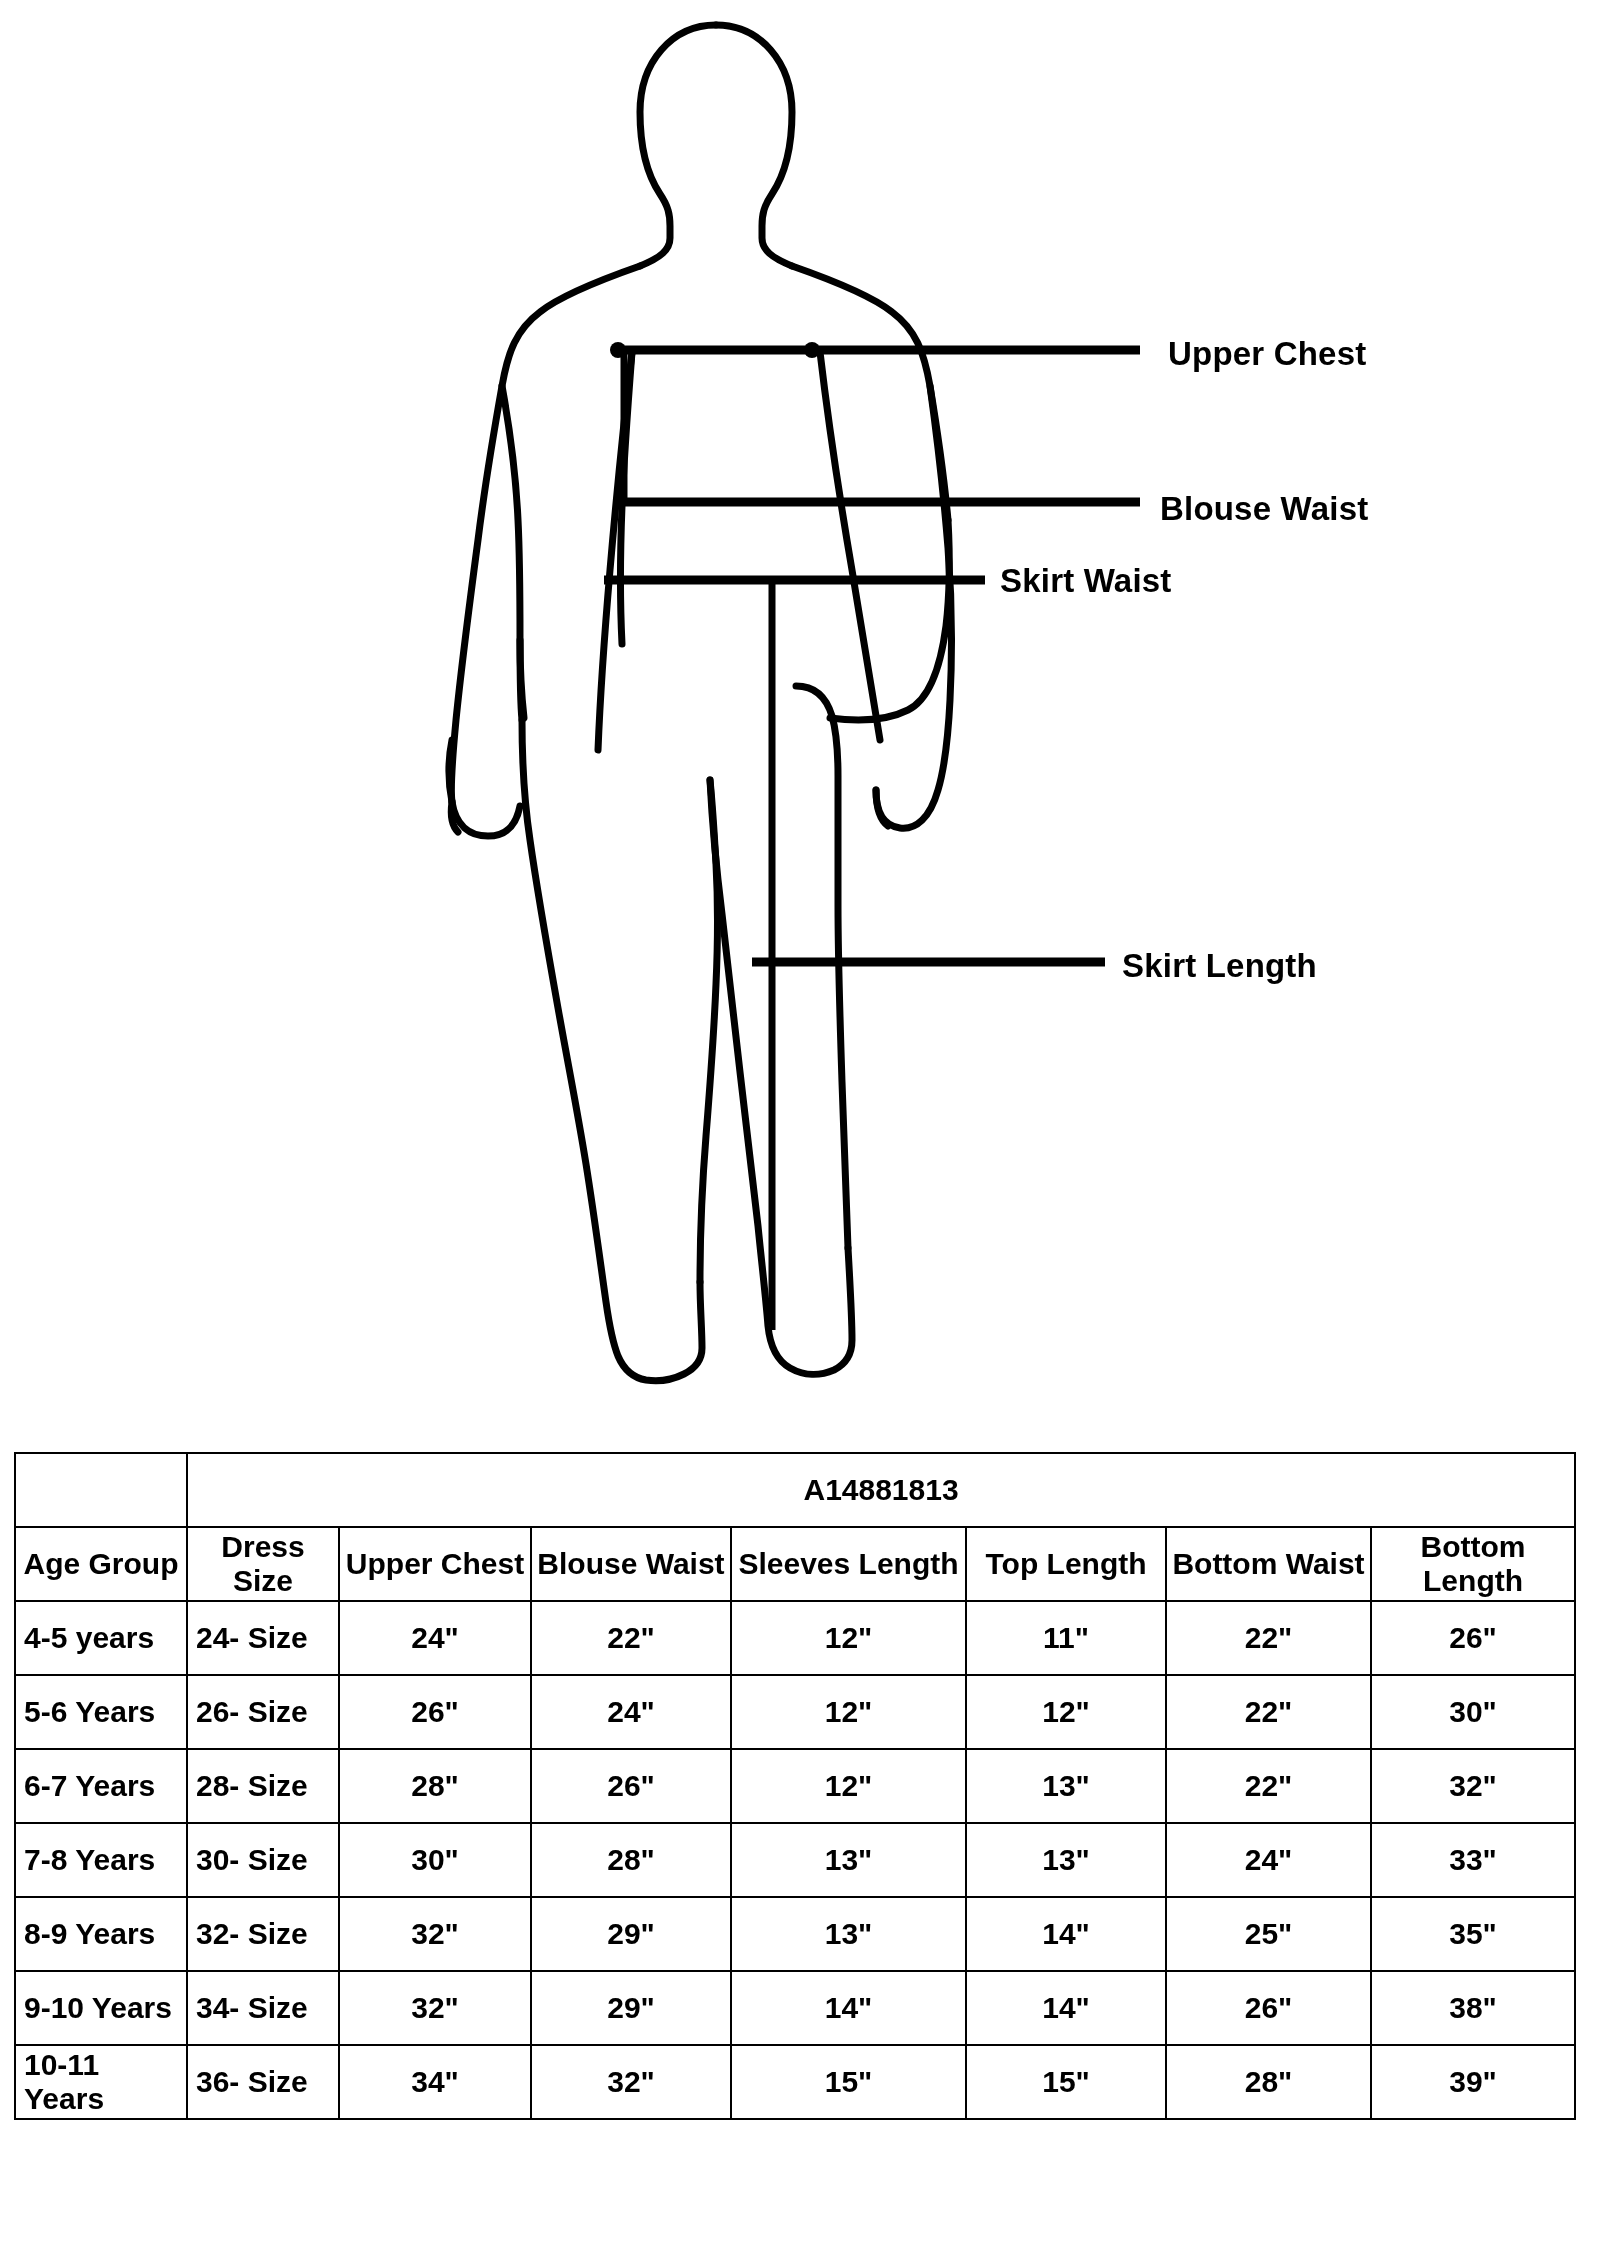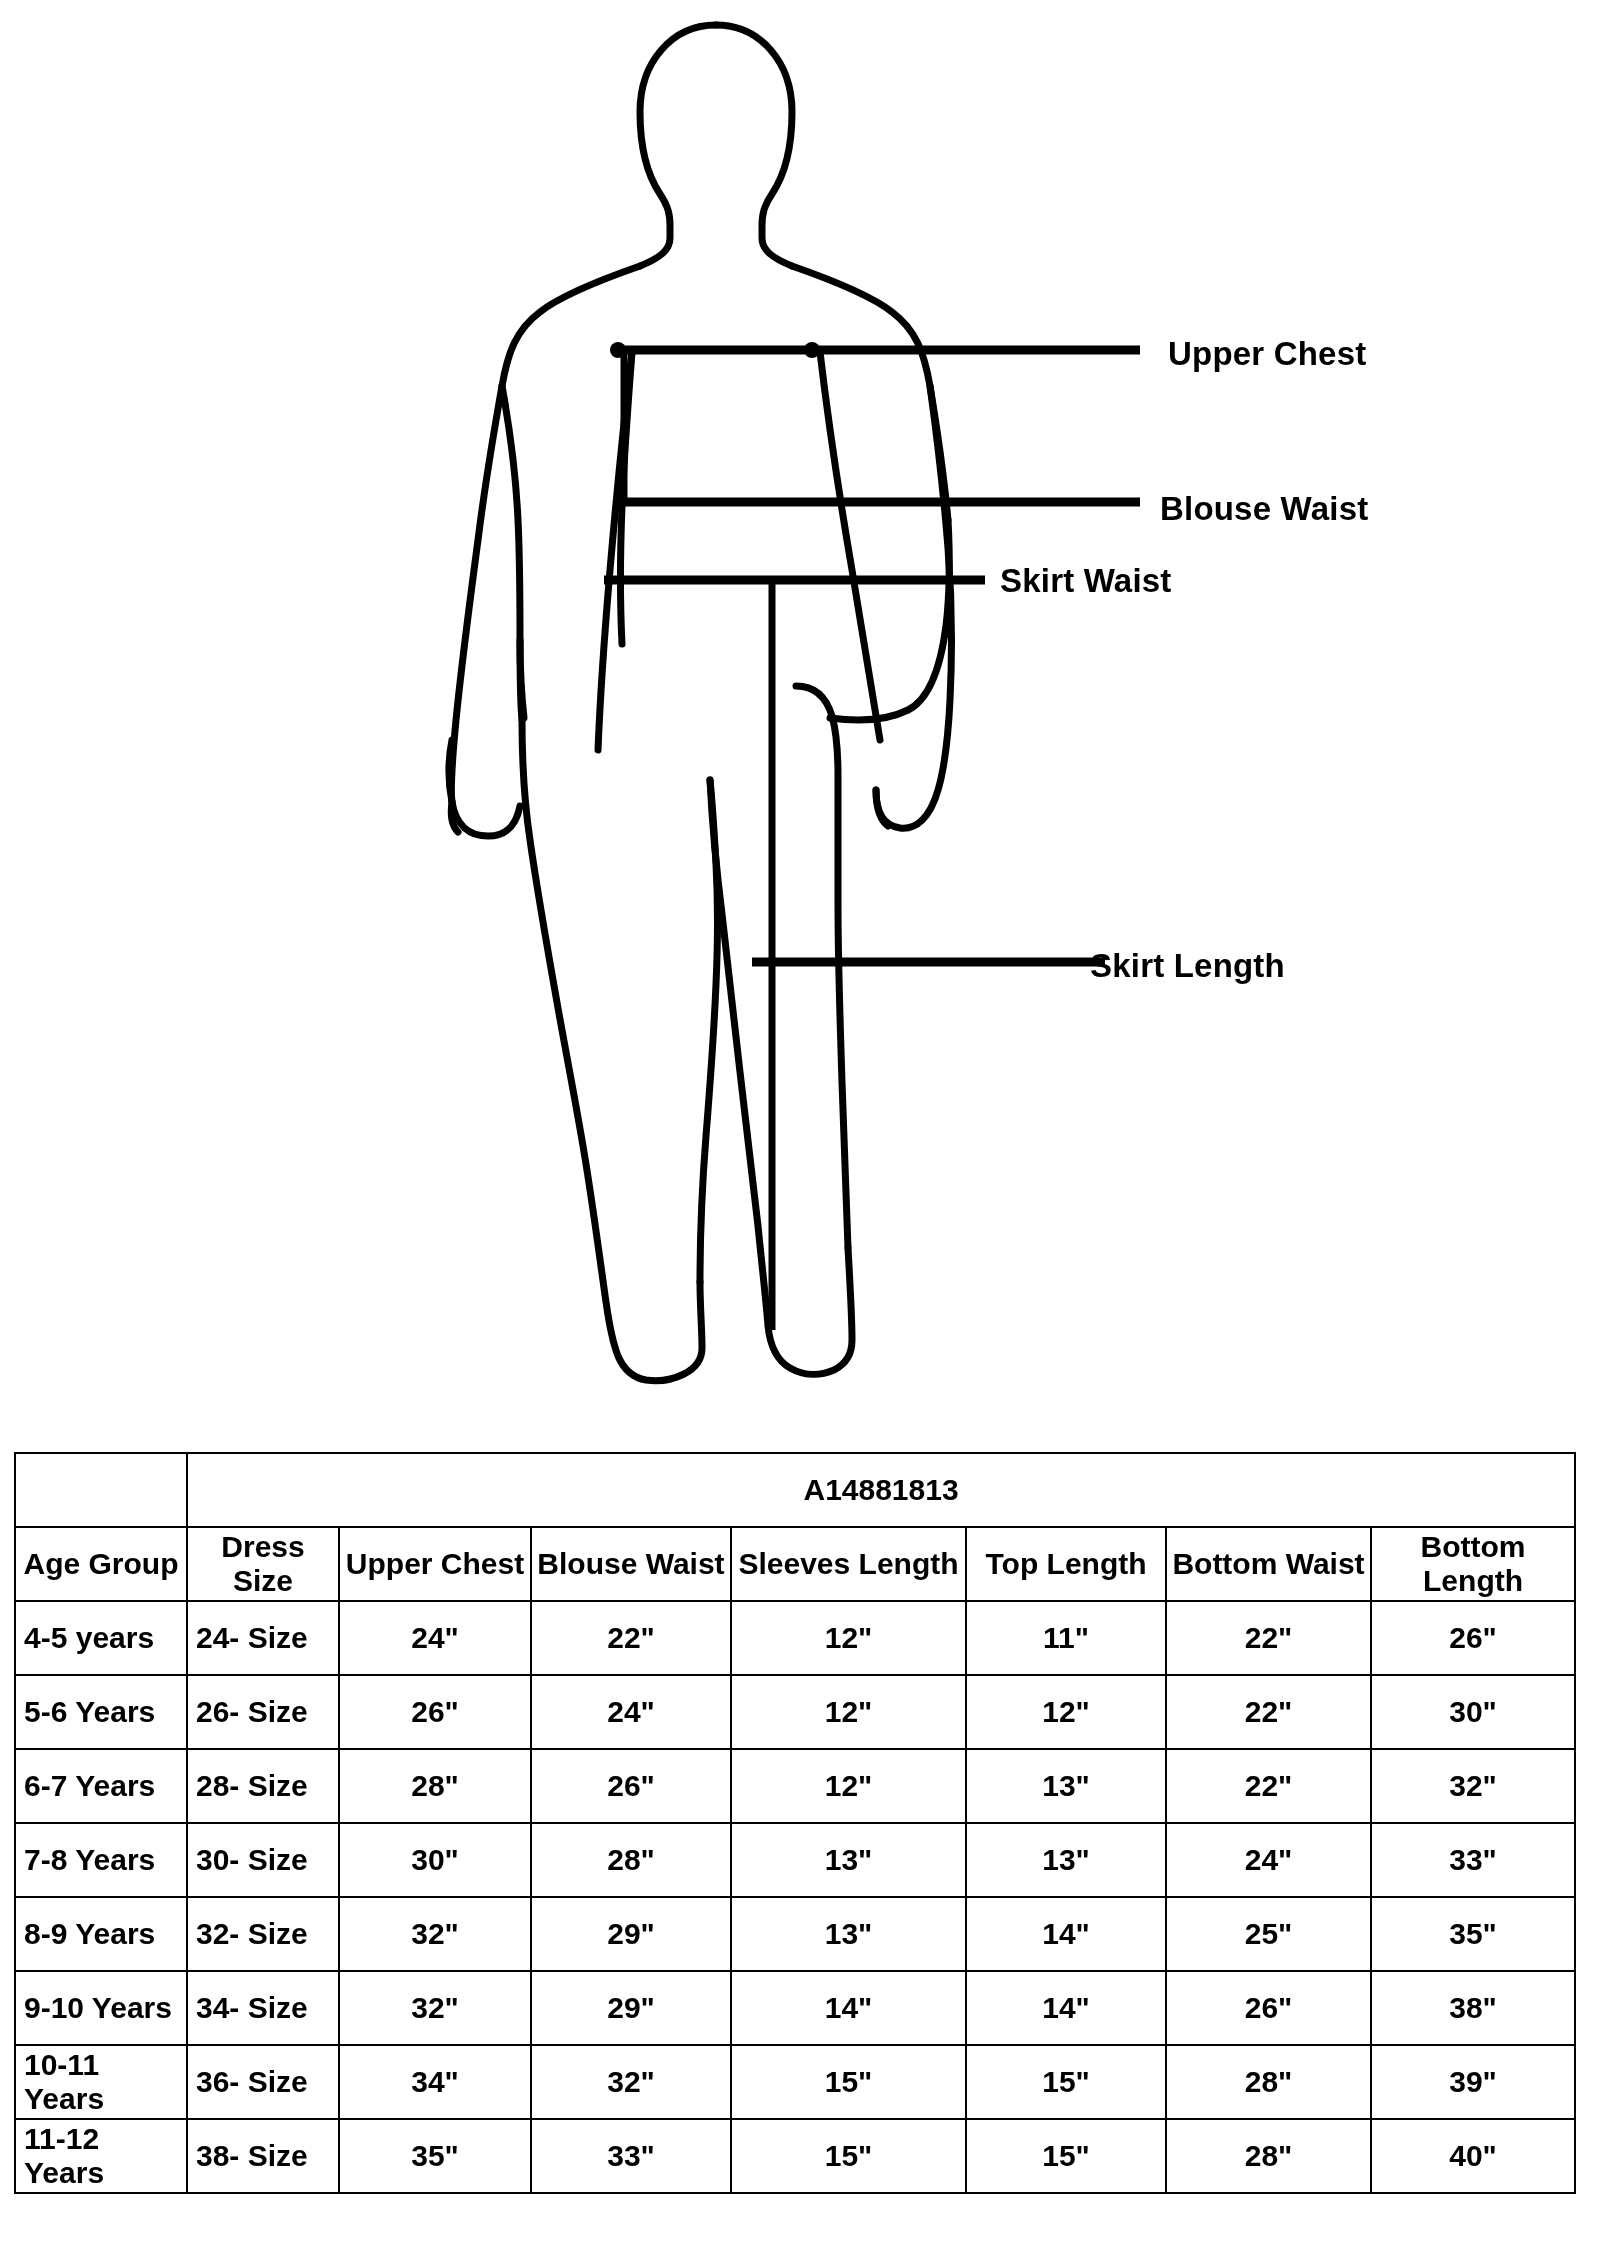--- a/index.html
+++ b/index.html
@@ -38,21 +38,21 @@
     font-family: "Liberation Sans", sans-serif;
     font-weight: bold;
     font-size: 33px;
     letter-spacing: 0.2px;
     color: #000000;
     white-space: nowrap;
   }
   .lbl-upper-chest { left: 1168px; top: 335px; }
   .lbl-blouse-waist { left: 1160px; top: 490px; }
   .lbl-skirt-waist { left: 1000px; top: 562px; }
-  .lbl-skirt-length { left: 1090px; top: 947px; }
+  .lbl-skirt-length { left: 1122px; top: 947px; }
 
   
   .table-wrap {
     position: absolute;
     left: 14px;
     top: 1452px;
     width: 1560px;
   }
   table.size-chart {
     border-collapse: collapse;
@@ -330,27 +330,17 @@
         <tr>
           <td class="left-col">10-11 Years</td>
           <td class="left-col">36- Size</td>
           <td>34"</td>
           <td>32"</td>
           <td>15"</td>
           <td>15"</td>
           <td>28"</td>
           <td>39"</td>
         </tr>
-        <tr>
-          <td class="left-col">11-12 Years</td>
-          <td class="left-col">38- Size</td>
-          <td>35"</td>
-          <td>33"</td>
-          <td>15"</td>
-          <td>15"</td>
-          <td>28"</td>
-          <td>40"</td>
-        </tr>
       </tbody>
     </table>
   </div>
 
 </div>
 
 </body></html>

